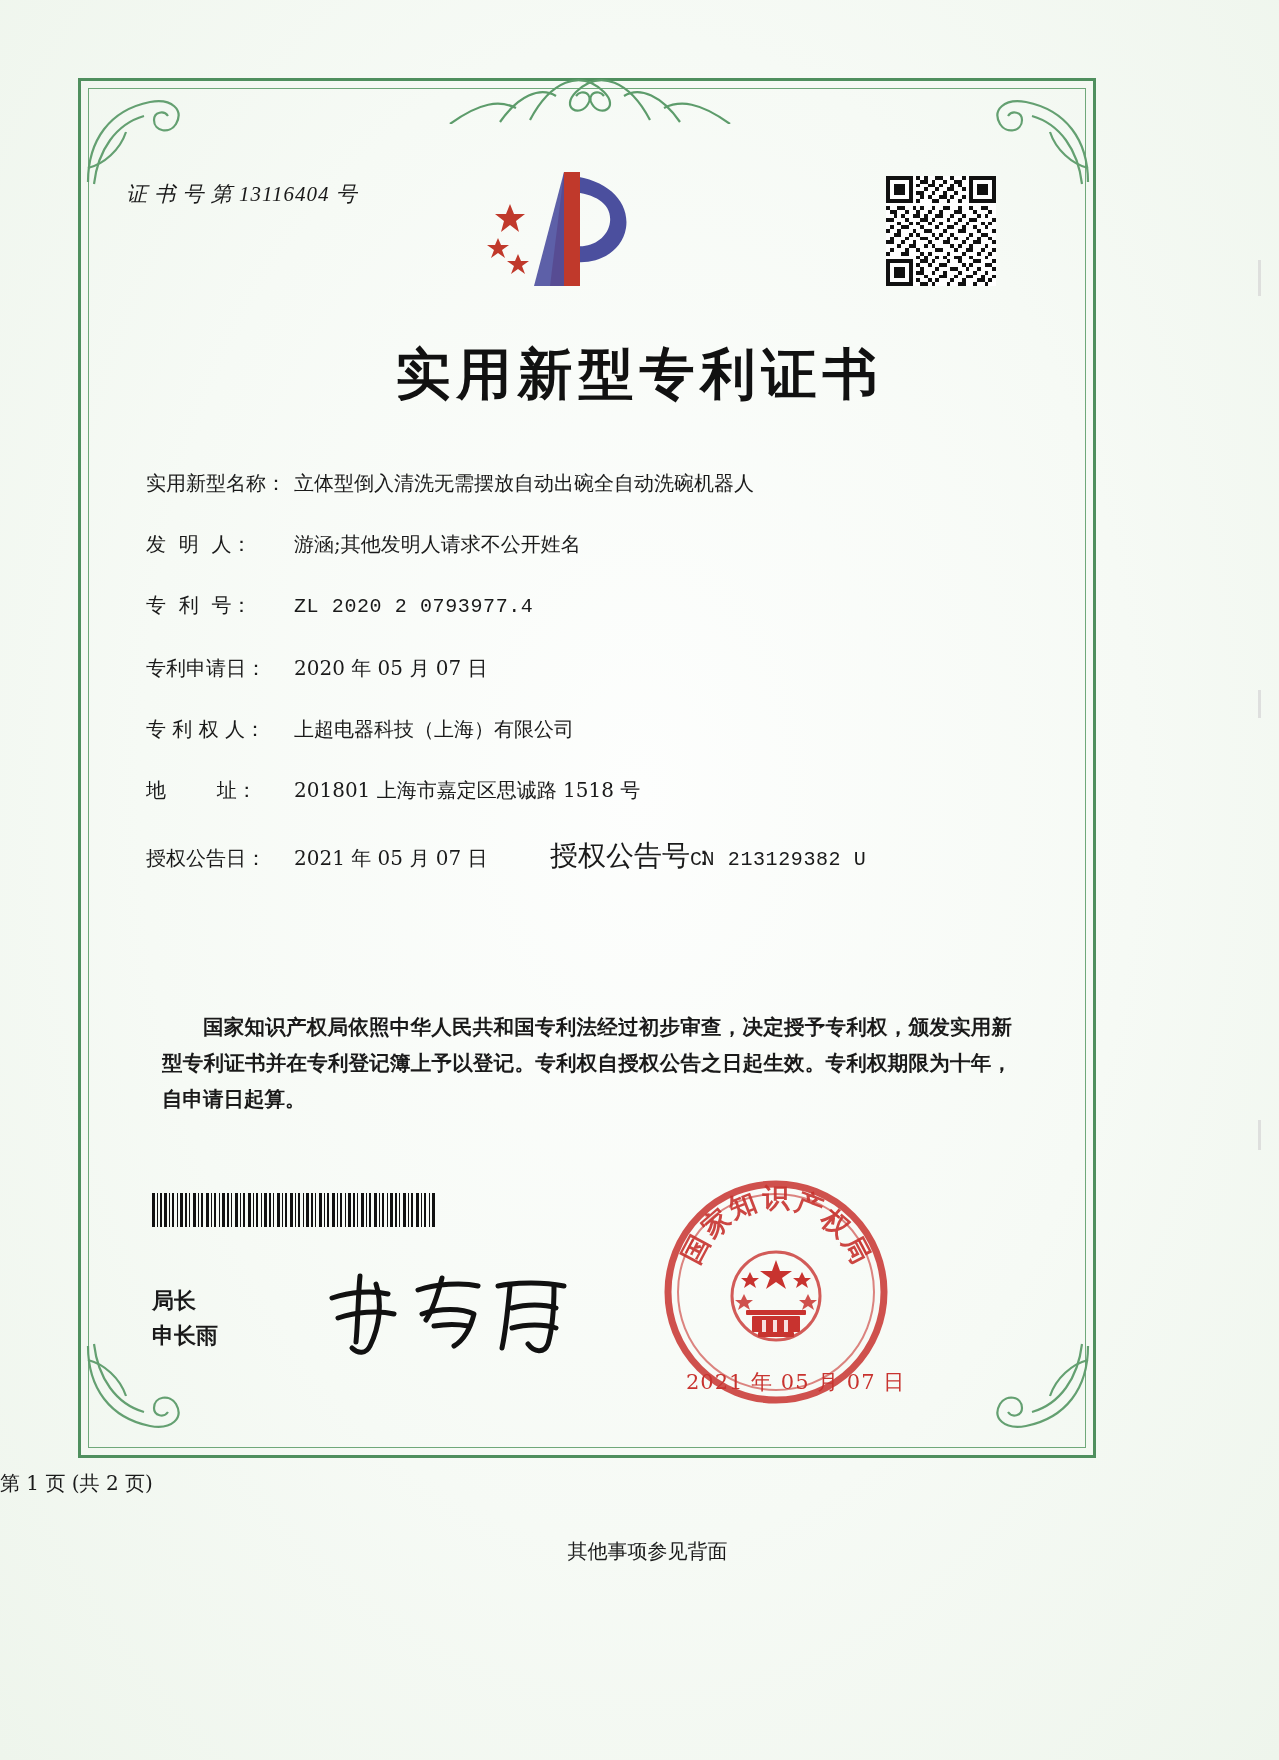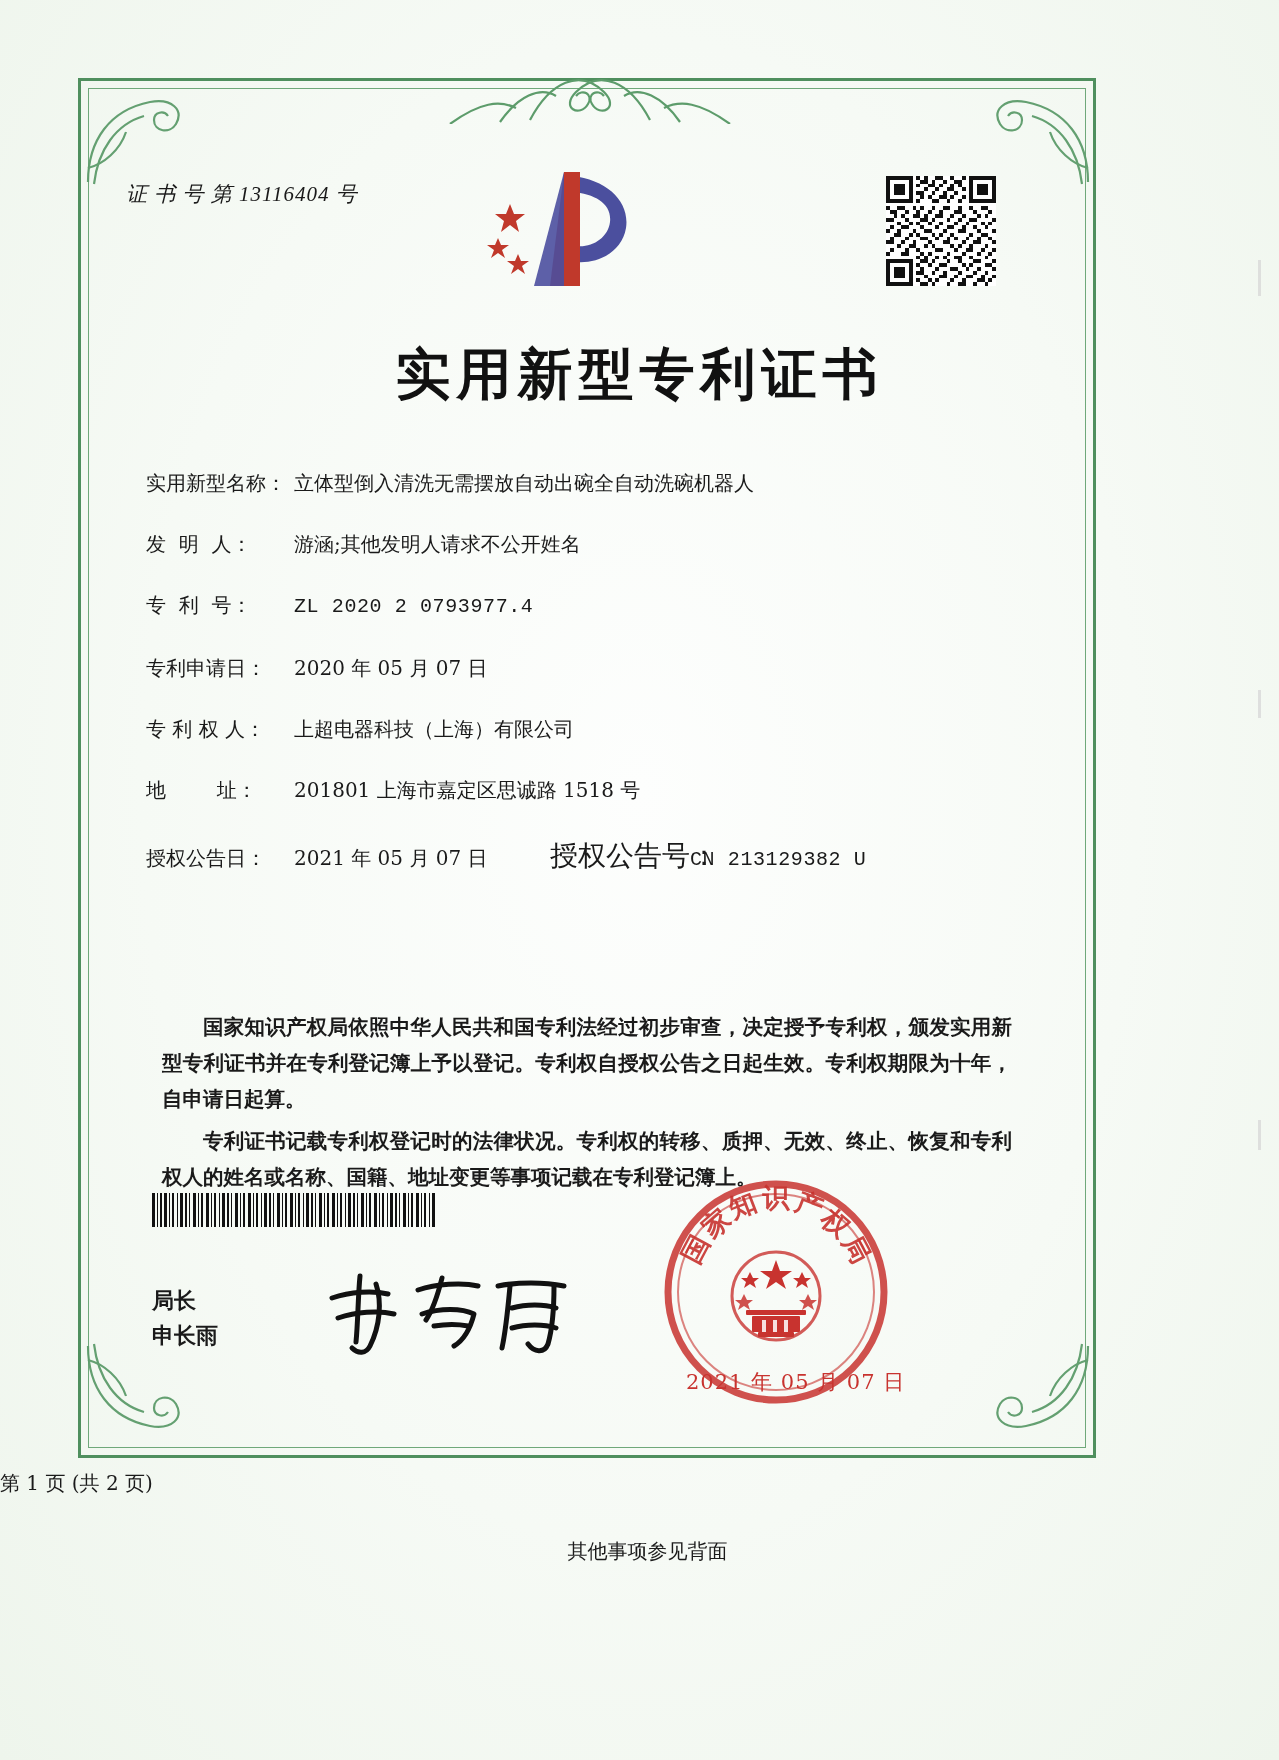--- a/index.html
+++ b/index.html
@@ -553,21 +553,20 @@
       <div class="flabel">授权公告日：</div>
       <div class="fvalue fvalue-left">2021 年 05 月 07 日</div>
       <div class="flabel2">授权公告号：</div>
       <div class="fvalue mono">CN 213129382 U</div>
     </div>
 
   </div>
 
   <div class="paras">
     <p>国家知识产权局依照中华人民共和国专利法经过初步审查，决定授予专利权，颁发实用新型专利证书并在专利登记簿上予以登记。专利权自授权公告之日起生效。专利权期限为十年，自申请日起算。</p>
-    <p>专利证书记载专利权登记时的法律状况。专利权的转移、质押、无效、终止、恢复和专利权人的姓名或名称、国籍、地址变更等事项记载在专利登记簿上。</p>
   </div>
 
   <svg class="barcode" viewBox="0 0 284 34" shape-rendering="crispEdges">
     <rect width="284" height="34" fill="#ffffff" opacity="0"></rect>
     <g fill="#111111">
       <rect x="0" y="0" width="3" height="34"></rect>
         <rect x="5" y="0" width="1" height="34"></rect>
       <rect x="8" y="0" width="2" height="34"></rect>
         <rect x="12" y="0" width="3" height="34"></rect>
       <rect x="17" y="0" width="1" height="34"></rect>

